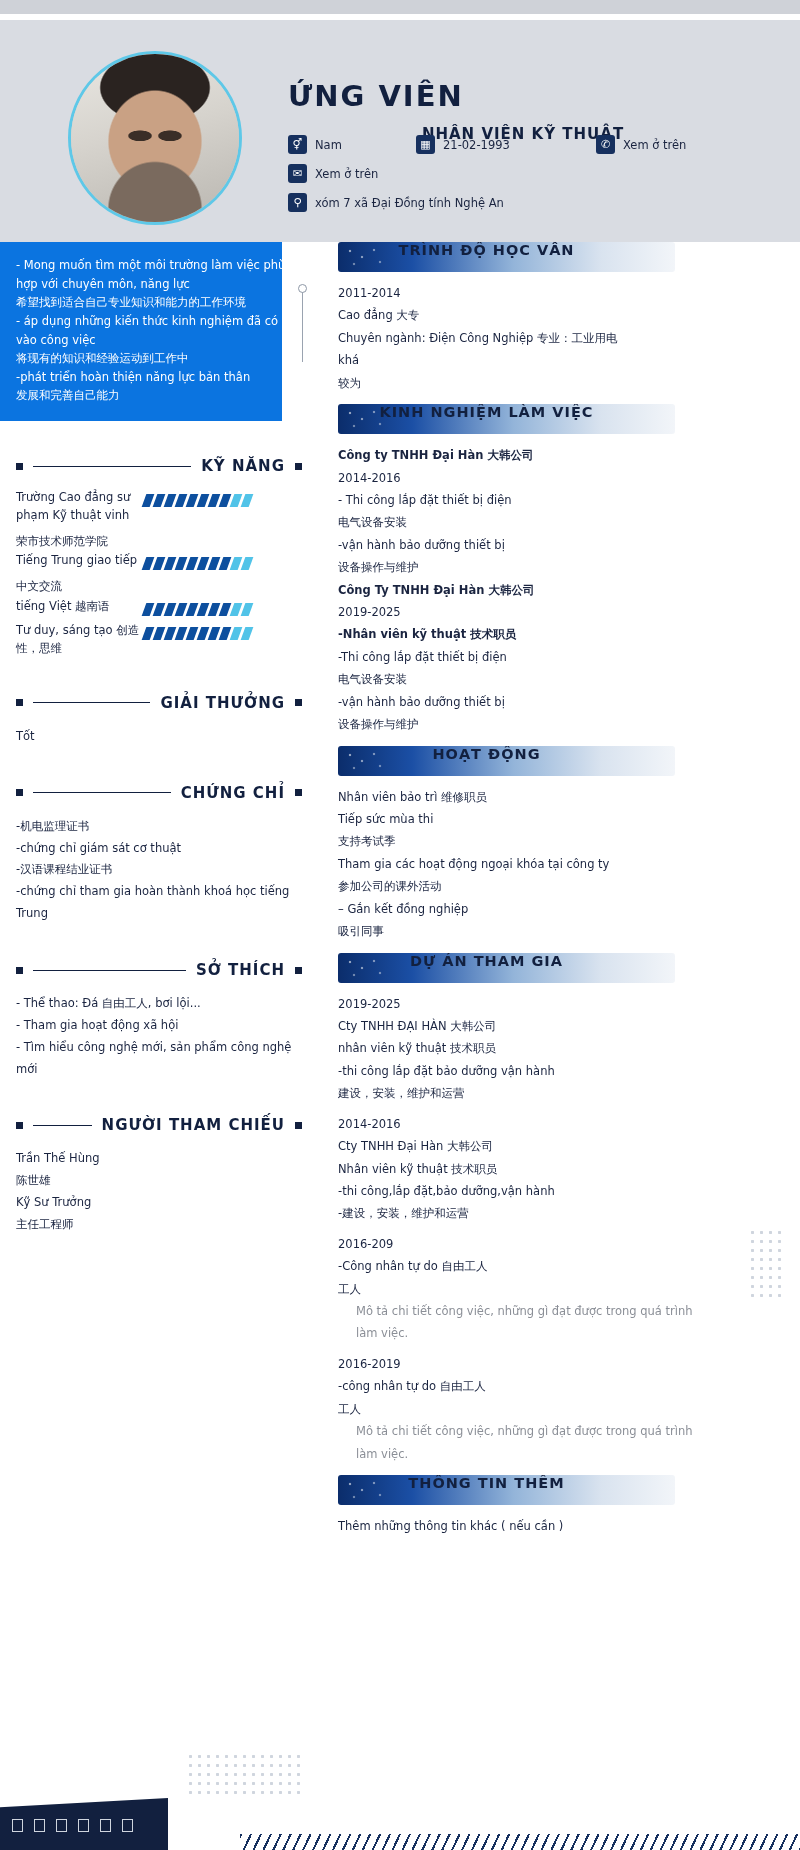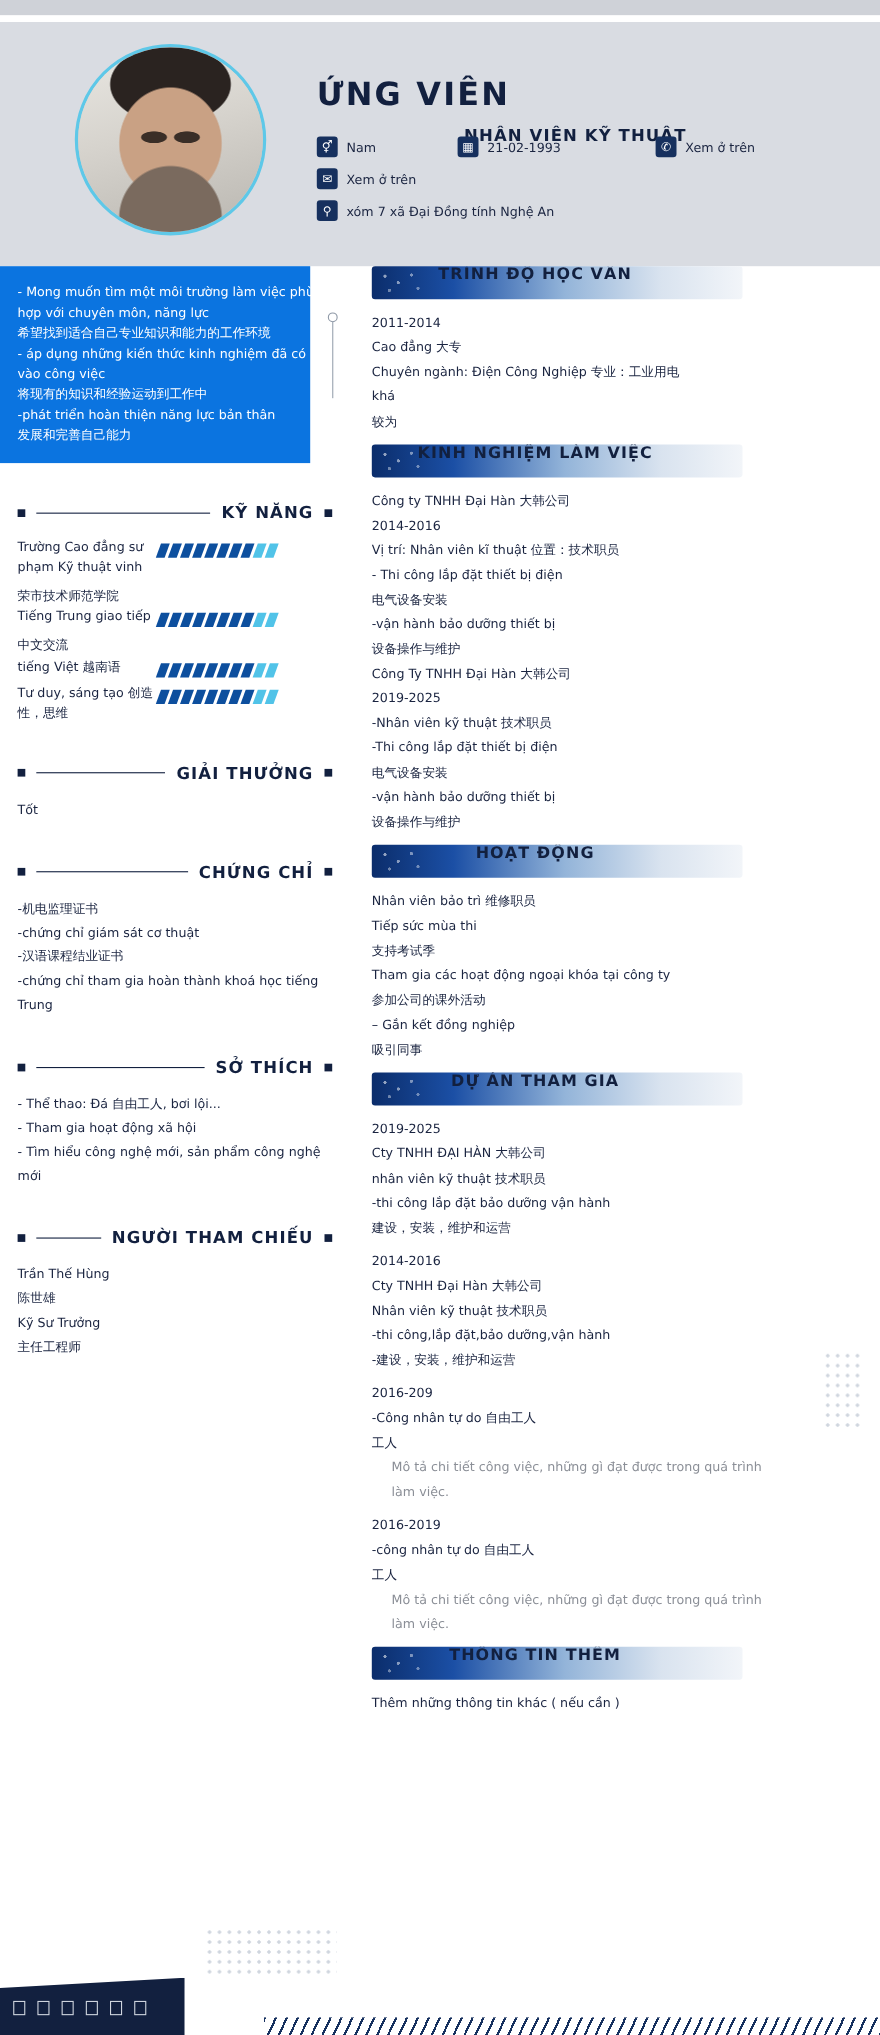--- a/index.html
+++ b/index.html
@@ -31,21 +31,21 @@
   }
   
   .header {
     position: absolute;
     left: 0; top: 20px;
     width: 800px; height: 222px;
     background: #d9dce2;
   }
   .header-inner {
     position: absolute;
-    left: 0; top: 0;
+    left: 0; top: 11px;
     width: 800px; height: 280px;
   }
   .photo-wrap {
     position: absolute;
     left: 68px; top: 20px;
     width: 174px; height: 174px;
     border-radius: 50%;
     border: 3px solid #5ec8e8;
     overflow: hidden;
     background: #cfcfcf;
@@ -255,21 +255,21 @@
     color: #12203f;
     white-space: nowrap;
     padding-right: 40px;
   }
   .rbody {
     padding: 10px 30px 4px 8px;
     font-size: 11.5px;
     color: #1a2440;
     line-height: 1.95;
   }
-  .rbody .b { font-weight: normal; }
+  .rbody .b { font-weight: bold; }
   .rbody .muted { color: #8b8f97; margin-left: 18px; }
   .gap { height: 8px; }
   
   .dots-r {
     position: absolute;
     right: 16px;
     width: 36px; height: 70px;
     background-image: radial-gradient(circle, #cfd5de 1.4px, transparent 1.5px);
     background-size: 9px 9px;
   }
@@ -529,21 +529,20 @@
     </div>
 
     <div class="rsec">
       <div class="rbanner">
         <span class="rbanner-title">KINH NGHIỆM LÀM VIỆC</span>
       </div>
       <div class="rbody">
         <div>
           <div class="b">Công ty TNHH Đại Hàn 大韩公司</div>
           <div>2014-2016</div>
-          <div class="b">Vị trí: Nhân viên kĩ thuật 位置：技术职员</div>
           <div>- Thi công lắp đặt thiết bị điện</div>
           <div>电气设备安装</div>
           <div>-vận hành bảo dưỡng thiết bị</div>
           <div>设备操作与维护</div>
         </div>
         <div>
           <div class="b">Công Ty TNHH Đại Hàn 大韩公司</div>
           <div>2019-2025</div>
           <div class="b">-Nhân viên kỹ thuật 技术职员</div>
           <div>-Thi công lắp đặt thiết bị điện</div>

